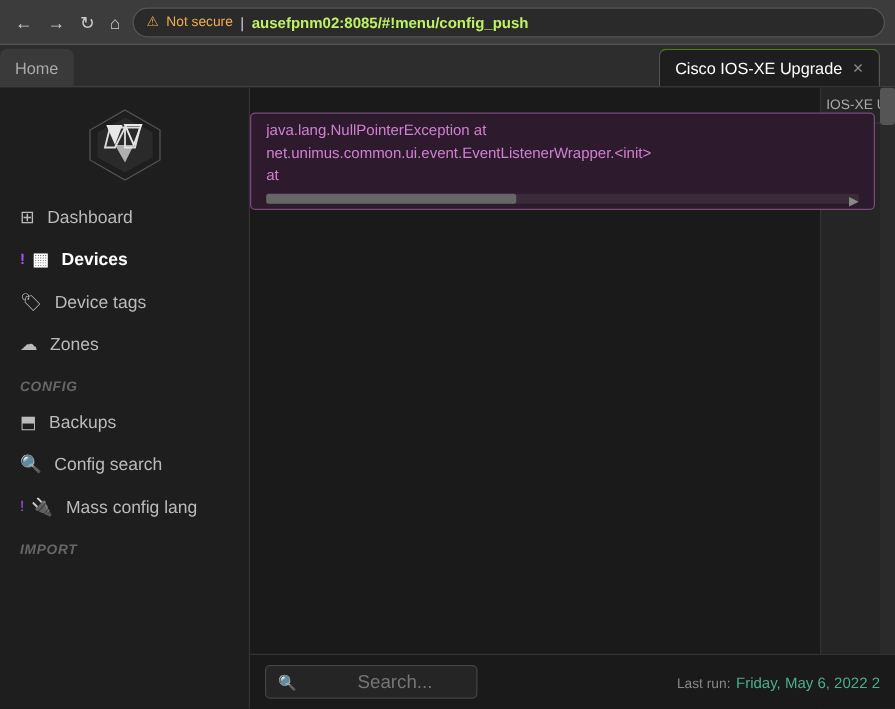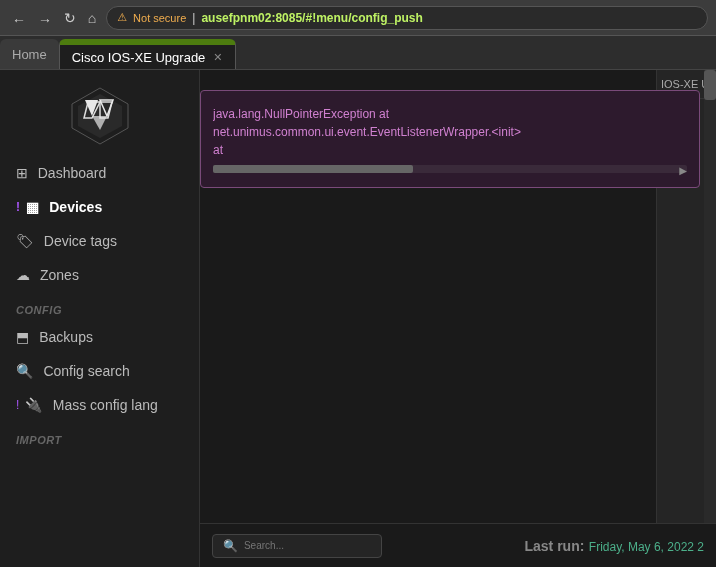--- a/index.html
+++ b/index.html
@@ -57,42 +57,43 @@
       font-size: 12px;
       font-weight: bold;
     }
 
     
     .tab-bar {
       background: #2d2d2d;
       height: 34px;
       display: flex;
       align-items: flex-end;
-      padding: 0 0 0 0;
+      padding: 0 12px 0 0;
       border-bottom: 1px solid #444;
+      justify-content: space-between;
     }
     .tab {
       display: flex;
       align-items: center;
       padding: 0 12px;
       height: 30px;
       font-size: 13px;
       cursor: pointer;
       gap: 8px;
     }
     .tab.inactive {
       background: #3a3a3a;
       color: #aaa;
       border-radius: 6px 6px 0 0;
     }
     .tab.active {
       background: #1e1e1e;
       color: #fff;
       border-radius: 6px 6px 0 0;
-      border-top: 6px solid #4d7c0f;
+      border-top: 1px solid #4d7c0f;
       border-left: 1px solid #555;
       border-right: 1px solid #555;
     }
     .tab-close {
       font-size: 11px;
       color: #888;
       cursor: pointer;
     }
 
     
@@ -165,21 +166,21 @@
 
     
     .error-popup {
       position: absolute;
       top: 20px;
       left: 0;
       width: 500px;
       background: #2d1a2d;
       border: 1px solid #7a4a7a;
       border-radius: 4px;
-      padding: 14px 12px;
+      padding: 4px 12px;
       font-size: 12px;
       z-index: 10;
       overflow: hidden;
     }
     .error-line {
       color: #d080d0;
       line-height: 1.5;
       white-space: nowrap;
       overflow: hidden;
     }
@@ -281,27 +282,27 @@
     }
     .search-icon {
       color: #888;
       font-size: 12px;
     }
     .search-input {
       background: none;
       border: none;
       outline: none;
       color: #ccc;
-      font-size: 10px;
+      font-size: 15px;
       width: 120px;
+      margin-left: 42px;
     }
     .last-run-text {
-      font-size: 14px;
+      font-size: 11px;
       color: #888;
-      font-weight: bold;
     }
     .last-run-value {
       color: #4caf8a;
       font-size: 12px;
     }
     .content-row {
       font-size: 13px;
       color: #aaa;
       padding: 6px 12px;
     }

